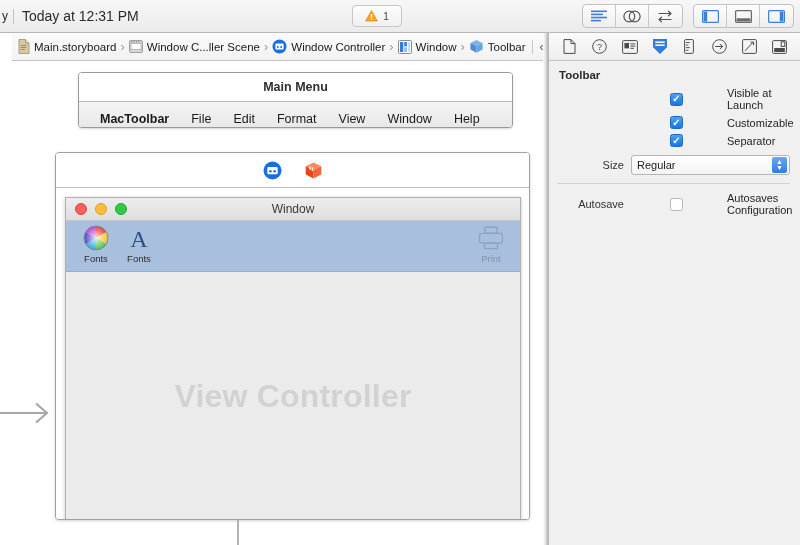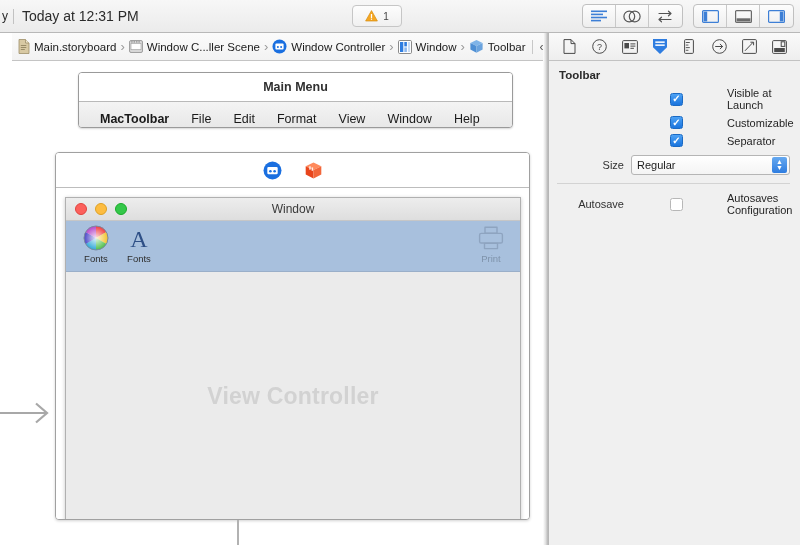--- a/index.html
+++ b/index.html
@@ -146,21 +146,21 @@
     display: flex; flex-direction: column; align-items: center; gap: 2px;
     width: 46px;
   }
   .tb-item .tb-label { font-size: 9.5px; color: #2e2e2e; }
   .tb-item.dim .tb-label { color: #7f93ab; }
   .win-content {
     height: 249px; background: #ebebeb;
     display: flex; align-items: center; justify-content: center;
   }
   .vc-text {
-    font-size: 23px; color: #d2d2d2; font-weight: bold;
+    font-size: 32px; color: #d2d2d2; font-weight: bold;
     letter-spacing: .2px;
   }
   .connector {
     position: absolute; left: 237px; top: 459px; width: 2px; height: 26px;
     background: #b2b2b2;
   }
 
   
   .panel-sep {
     position: absolute; left: 543px; top: 33px; width: 5px; height: 512px;

